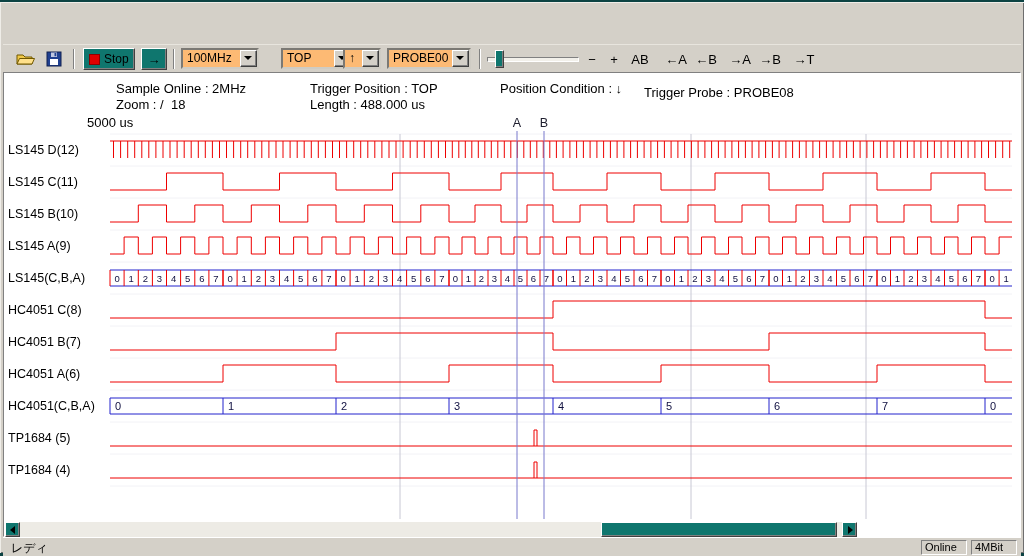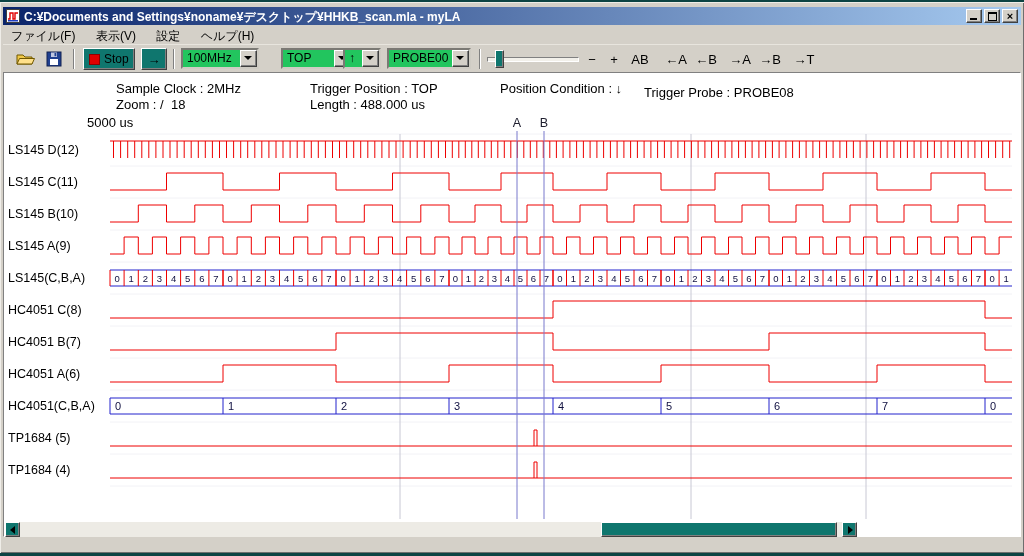--- a/index.html
+++ b/index.html
@@ -26,21 +26,21 @@
   .toolbtn{position:absolute;top:3px;width:26px;height:22px;background:transparent;border:none;padding:0;
            display:flex;align-items:center;justify-content:center;}
   .tsep{position:absolute;top:4px;height:20px;width:0;border-left:1px solid #808080;border-right:1px solid #fff;}
   .raised{background:#0f766e;border:1px solid;border-color:#fff #404040 #404040 #fff;
           box-shadow:inset -1px -1px 0 #808080;box-sizing:border-box;}
   .stopbtn{position:absolute;top:3px;left:80px;width:52px;height:22px;display:flex;align-items:center;
            gap:4px;padding:0 5px;font-size:12px;font-family:inherit;color:#000;}
   .stopsq{width:9px;height:9px;background:#e00000;border:1px solid #900000;flex:none;}
   .runbtn{position:absolute;top:3px;left:138px;width:26px;height:22px;display:flex;align-items:center;
           justify-content:center;font-weight:bold;font-size:13px;font-family:inherit;color:#000;padding:0;}
-  .combo{position:absolute;top:3px;height:21px;background:#22c55e;border:2px inset #cfccc4;box-sizing:border-box;}
+  .combo{position:absolute;top:3px;height:21px;background:#fdba74;border:2px inset #cfccc4;box-sizing:border-box;}
   .combotext{position:absolute;left:4px;top:1px;font-size:12px;color:#000;white-space:nowrap;}
   .combobtn{position:absolute;right:0;top:0;bottom:0;width:17px;background:#d4d0c8;border:1px solid;
             border-color:#fff #404040 #404040 #fff;box-shadow:inset -1px -1px 0 #808080;box-sizing:border-box;}
   .dn{position:absolute;left:3px;top:5px;width:0;height:0;border-left:4px solid transparent;
       border-right:4px solid transparent;border-top:4px solid #000;}
   .slider{position:absolute;top:3px;left:484px;width:92px;height:22px;}
   .slidertrack{position:absolute;left:0;right:0;top:9px;height:3px;background:#f2f0ea;
                border:1px solid;border-color:#808080 #fff #fff #808080;}
   .sliderhandle{position:absolute;left:8px;top:2px;width:9px;height:18px;}
   .flatbtn{position:absolute;top:4px;height:20px;background:transparent;border:none;font-size:13px;
@@ -65,44 +65,21 @@
   .statuscell{position:absolute;top:2px;height:13px;border:1px solid;border-color:#808080 #fff #fff #808080;
               font-size:11px;line-height:13px;padding:0 3px;color:#000;box-sizing:content-box;}
   #wave-svg{position:absolute;left:0;top:0;pointer-events:none;font-family:"Liberation Sans",sans-serif;}
 </style>
 </head>
 <body>
 
 <div class="screen">
   <div class="window">
 
-    <div class="titlebar">
-      <svg class="appicon" viewBox="0 0 14 14">
-        <rect x="0.5" y="0.5" width="13" height="13" fill="#ffffff" stroke="#404040"></rect>
-        <path d="M2 10 H4 V4 H7 V10 H9 V4 H12" fill="none" stroke="#e00000" stroke-width="1.4"></path>
-        <rect x="2" y="11" width="10" height="1.5" fill="#2040c0"></rect>
-      </svg>
-      <span class="title">C:¥Documents and Settings¥noname¥デスクトップ¥HHKB_scan.mla - myLA</span>
-      <span class="winbtn" style="right:39px">
-        <span class="minglyph"></span>
-        </span>
-      <span class="winbtn" style="right:21px">
-        <span class="maxglyph"></span>
-        </span>
-      <span class="winbtn" style="right:3px">
-        <span class="xglyph">×</span>
-        </span>
-    </div>
-
-    <div class="menubar">
-      <span class="menuitem">ファイル(F)</span>
-      <span class="menuitem">表示(V)</span>
-      <span class="menuitem">設定</span>
-      <span class="menuitem">ヘルプ(H)</span>
-    </div>
+
 
     <div class="toolbar">
       <button class="toolbtn" style="left:10px">
         <svg width="20" height="16" viewBox="0 0 20 16">
           <path d="M1 4 L7 4 L9 6 L16 6 L16 13 L1 13 Z" fill="#f0c848" stroke="#705800"></path>
           <path d="M3.5 7.5 L18.5 7.5 L16 13 L1 13 Z" fill="#ffe08a" stroke="#705800"></path>
         </svg>
       </button>
       <button class="toolbtn" style="left:38px">
         <svg width="16" height="16" viewBox="0 0 16 16">
@@ -158,39 +135,44 @@
       <button class="flatbtn" style="left:602px;width:18px">+</button>
       <button class="flatbtn" style="left:624px;width:26px">AB</button>
       <button class="flatbtn" style="left:660px;width:26px">←A</button>
       <button class="flatbtn" style="left:690px;width:26px">←B</button>
       <button class="flatbtn" style="left:724px;width:26px">→A</button>
       <button class="flatbtn" style="left:754px;width:26px">→B</button>
       <button class="flatbtn" style="left:788px;width:26px">→T</button>
     </div>
 
     <div class="main">
-      <span class="info" style="left:112px;top:8px">Sample Clock : 2MHz</span>
+      <span class="info" style="left:112px;top:8px">Sample Online : 2MHz</span>
       <span class="info" style="left:306px;top:8px">Trigger Position : TOP</span>
       <span class="info" style="left:496px;top:8px">Position Condition : ↓</span>
       <span class="info" style="left:640px;top:12px">Trigger Probe : PROBE08</span>
       <span class="info" style="left:112px;top:24px">Zoom : /  18</span>
       <span class="info" style="left:306px;top:24px">Length : 488.000 us</span>
       <span class="info" style="left:83px;top:42px">5000 us</span>
 
       <div class="hscroll">
         <div class="scrollarrow left raised">
           <span class="tri-left"></span>
           </div>
         <div class="scrollthumb raised"></div>
         <div class="scrollarrow right raised">
           <span class="tri-right"></span>
           </div>
       </div>
     </div>
 
+    <div class="statusbar">
+      <span class="statustext">レディ</span>
+      <span class="statuscell" style="right:54px;width:38px">Online</span>
+      <span class="statuscell" style="right:4px;width:38px">4MBit</span>
+    </div>
   </div>
 
   <svg id="wave-svg" width="1024" height="556">
       <line x1="110" y1="134" x2="1012" y2="134" stroke="#f2f2f6"></line>
       <line x1="110" y1="166" x2="1012" y2="166" stroke="#f2f2f6"></line>
       <line x1="110" y1="198" x2="1012" y2="198" stroke="#f2f2f6"></line>
       <line x1="110" y1="230" x2="1012" y2="230" stroke="#f2f2f6"></line>
       <line x1="110" y1="262" x2="1012" y2="262" stroke="#f2f2f6"></line>
       <line x1="110" y1="294" x2="1012" y2="294" stroke="#f2f2f6"></line>
       <line x1="110" y1="326" x2="1012" y2="326" stroke="#f2f2f6"></line>

